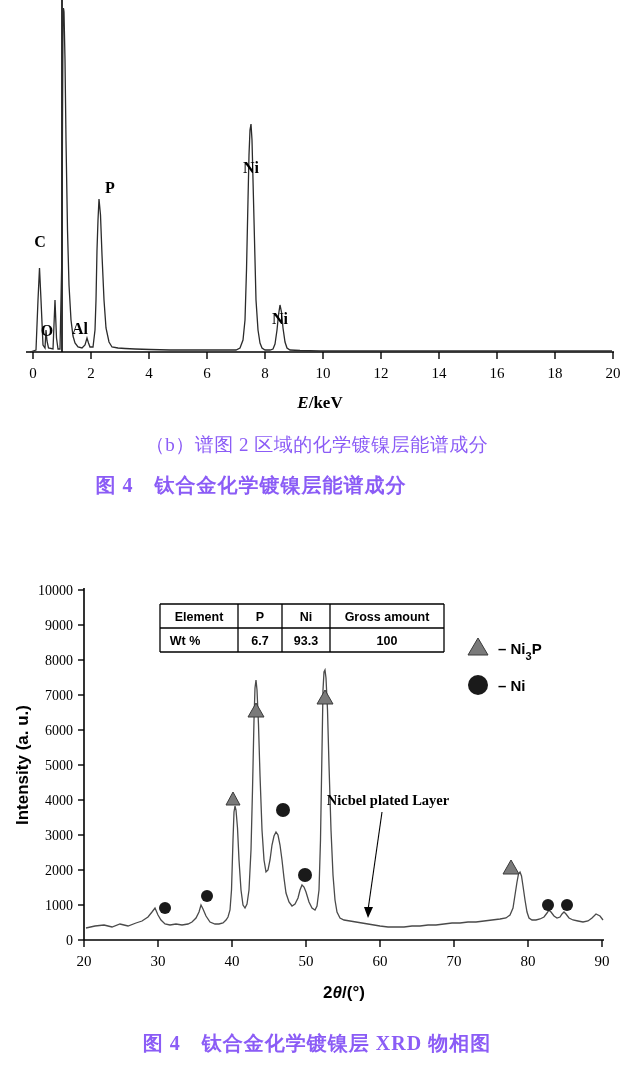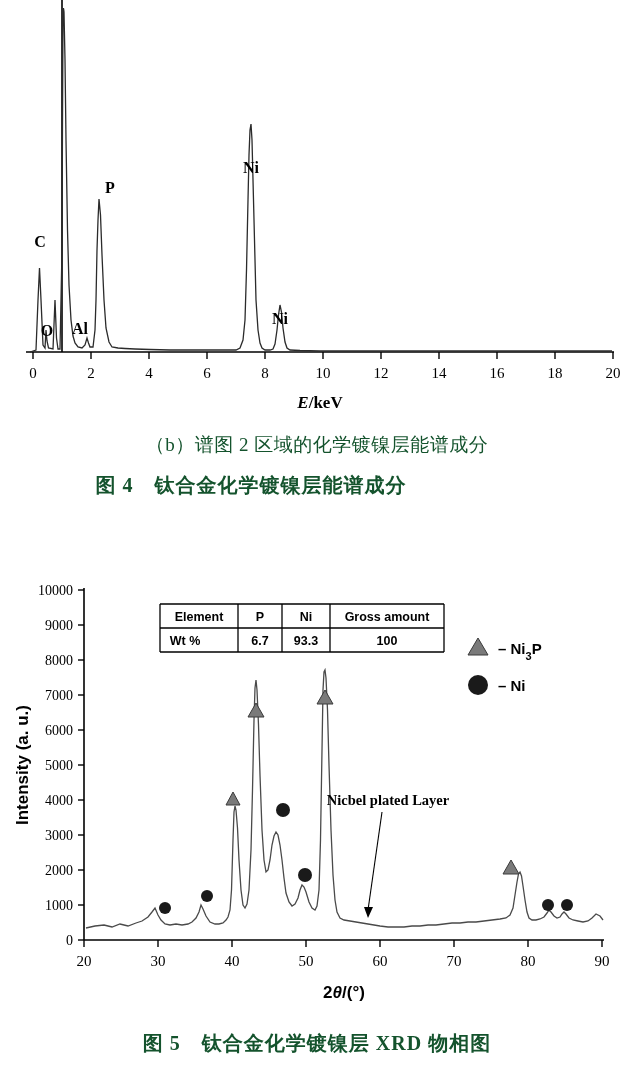--- a/index.html
+++ b/index.html
@@ -27,21 +27,21 @@
     left: 0;
     top: 0;
     width: 634px;
     height: 420px;
   }
   #fig4 svg { display: block; }
 
   .cap {
     text-align: center;
     font-family: "Liberation Serif", serif;
-    color: #14532d;
+    color: #8b5cf6;
   }
   #fig4-subcap {
     position: absolute;
     left: 0;
     top: 432px;
     width: 634px;
     font-size: 19px;
     letter-spacing: 0.5px;
   }
   #fig4-cap {
@@ -356,15 +356,15 @@
       </g>
 
       <g>
         <text class="annot-text" x="388" y="245" text-anchor="middle">Nicbel plated Layer</text>
         <path d="M 382,252 L 368,350" stroke="#000" stroke-width="1.1" fill="none"></path>
         <polygon points="368,358 364,347 373,347" fill="#000"></polygon>
       </g>
     </svg>
   </div>
 
-  <div id="fig5-cap" class="cap">图 5　钛合金化学镀镍层 XRD 物相图</div>
+  <div id="fig5-cap" class="cap">图 4　钛合金化学镀镍层 XRD 物相图</div>
 
 </div>
 
 </body></html>

